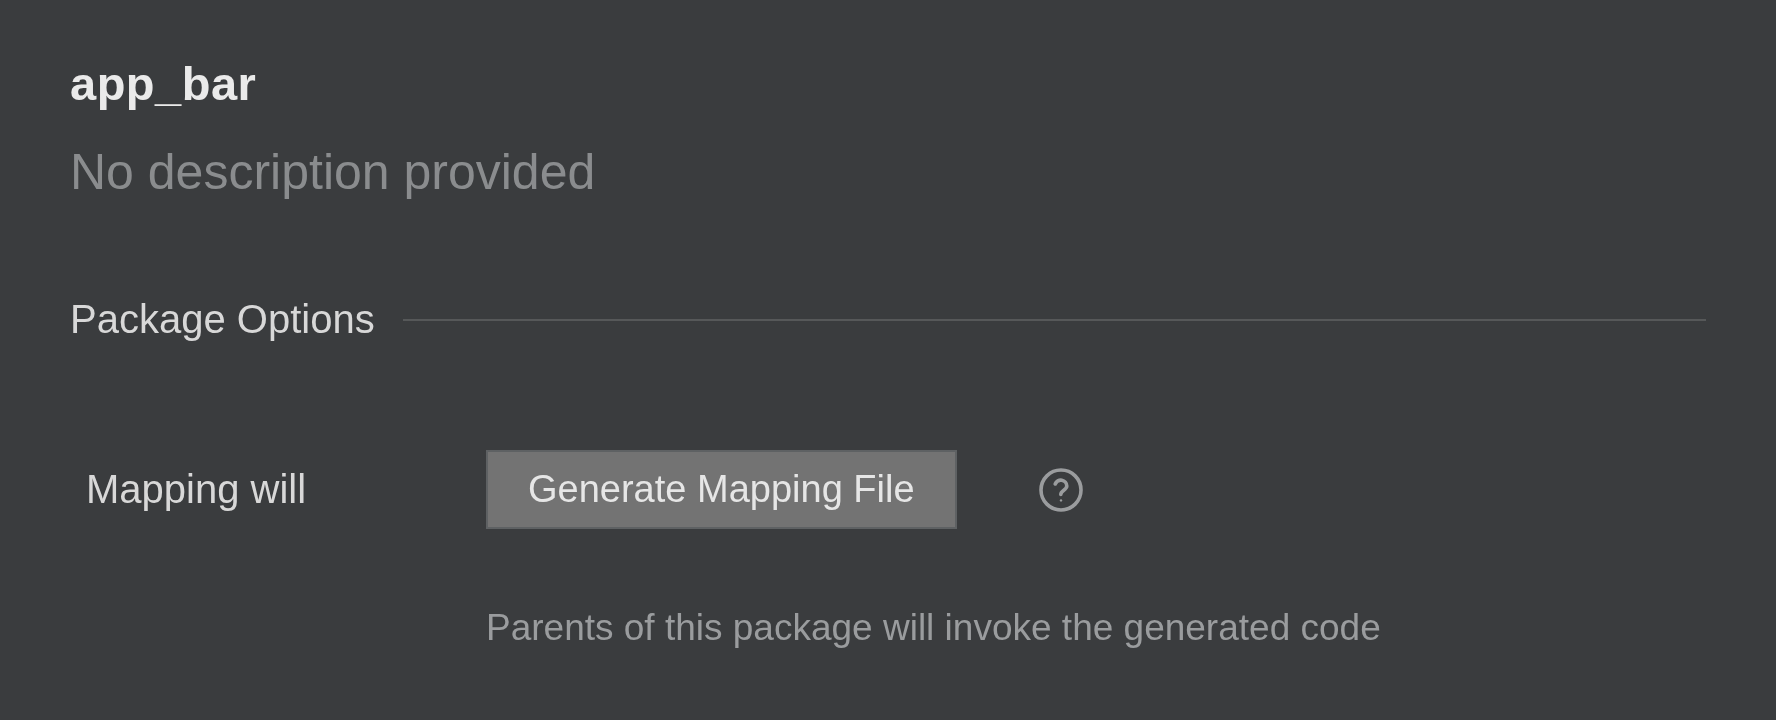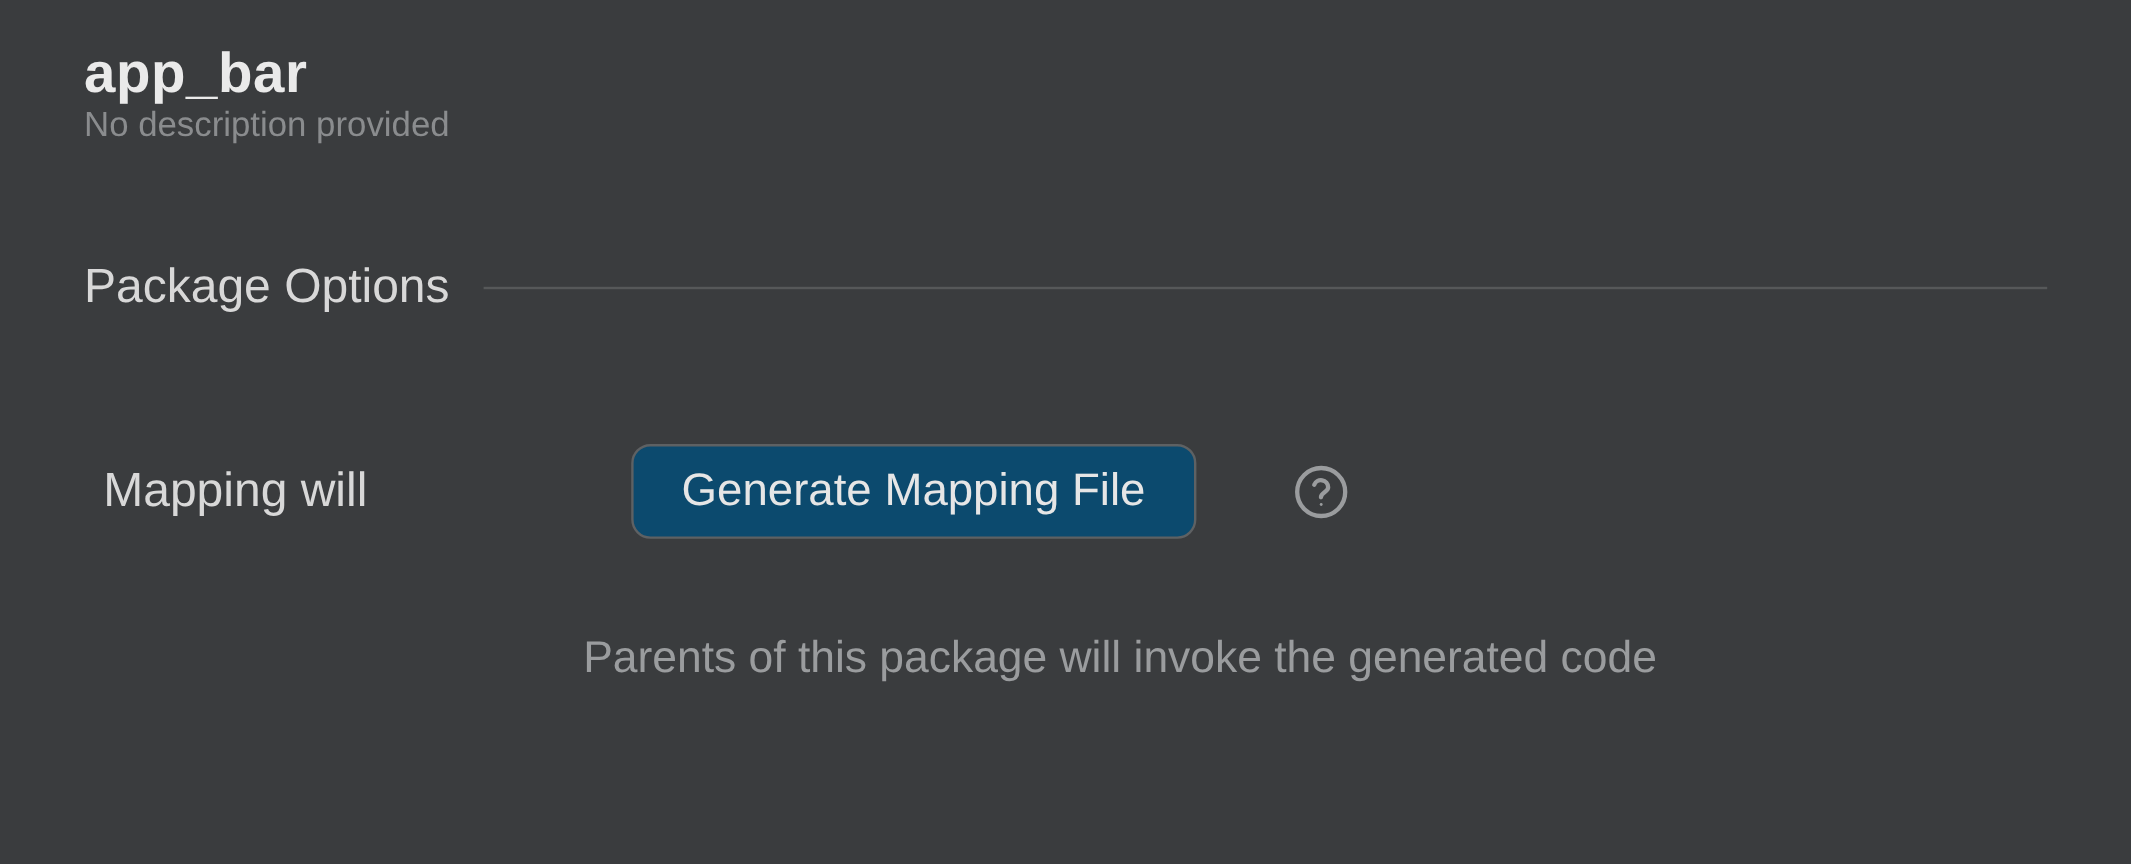--- a/index.html
+++ b/index.html
@@ -9,32 +9,33 @@
     }
     body {
       width: 1776px;
       height: 720px;
       background-color: #3a3c3e;
       font-family: -apple-system, BlinkMacSystemFont, "Segoe UI", Helvetica, Arial, sans-serif;
       color: #d0d0d0;
       overflow: hidden;
     }
     .panel {
-      padding: 33px 70px 0 70px;
+      padding: 56px 70px 0 70px;
     }
     .title {
       font-size: 47px;
       font-weight: 700;
       color: #eaeaea;
       letter-spacing: 0.5px;
     }
     .subtitle {
-      font-size: 29px;
+      font-size: 50px;
       font-weight: 400;
       color: #8a8c8e;
+      margin-top: 32px;
     }
     .section-header {
       display: flex;
       align-items: center;
       margin-top: 96px;
       gap: 28px;
     }
     .section-title {
       font-size: 40px;
       font-weight: 400;
@@ -57,30 +58,29 @@
       font-weight: 400;
       color: #d8d8d8;
       width: 400px;
     }
     .option-controls {
       display: flex;
       align-items: center;
       gap: 80px;
     }
     .btn {
-      background-color: #0c4a6e;
+      background-color: #737373;
       border: 2px solid #5e6163;
-      border-radius: 16px;
+      border-radius: 0;
       padding: 16px 40px;
       font-size: 38px;
       font-weight: 400;
       color: #e6e6e6;
       cursor: pointer;
       font-family: inherit;
-      margin-left: 40px;
     }
     .help-icon {
       width: 48px;
       height: 48px;
       display: flex;
       align-items: center;
       justify-content: center;
       cursor: pointer;
     }
     .help-icon svg {

